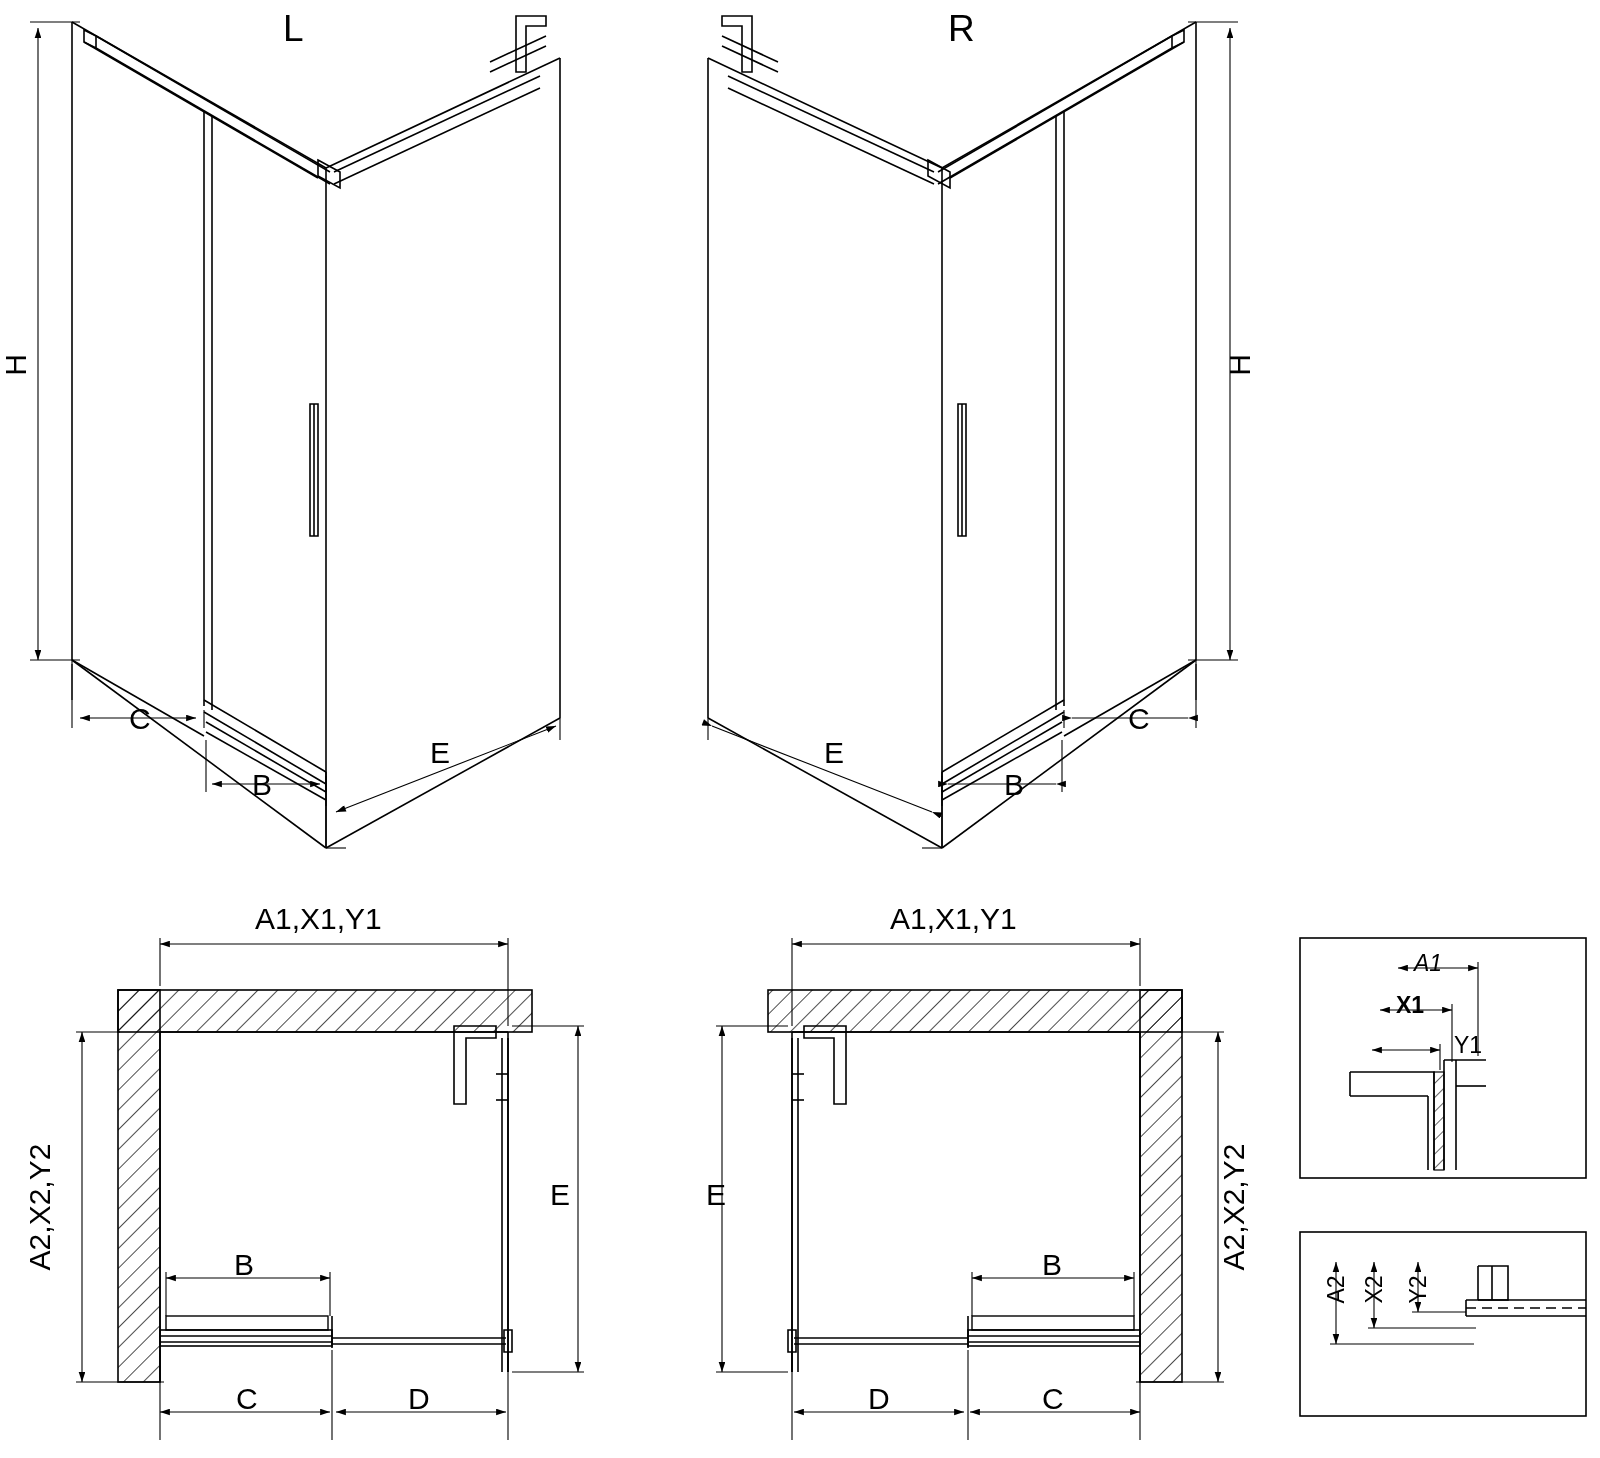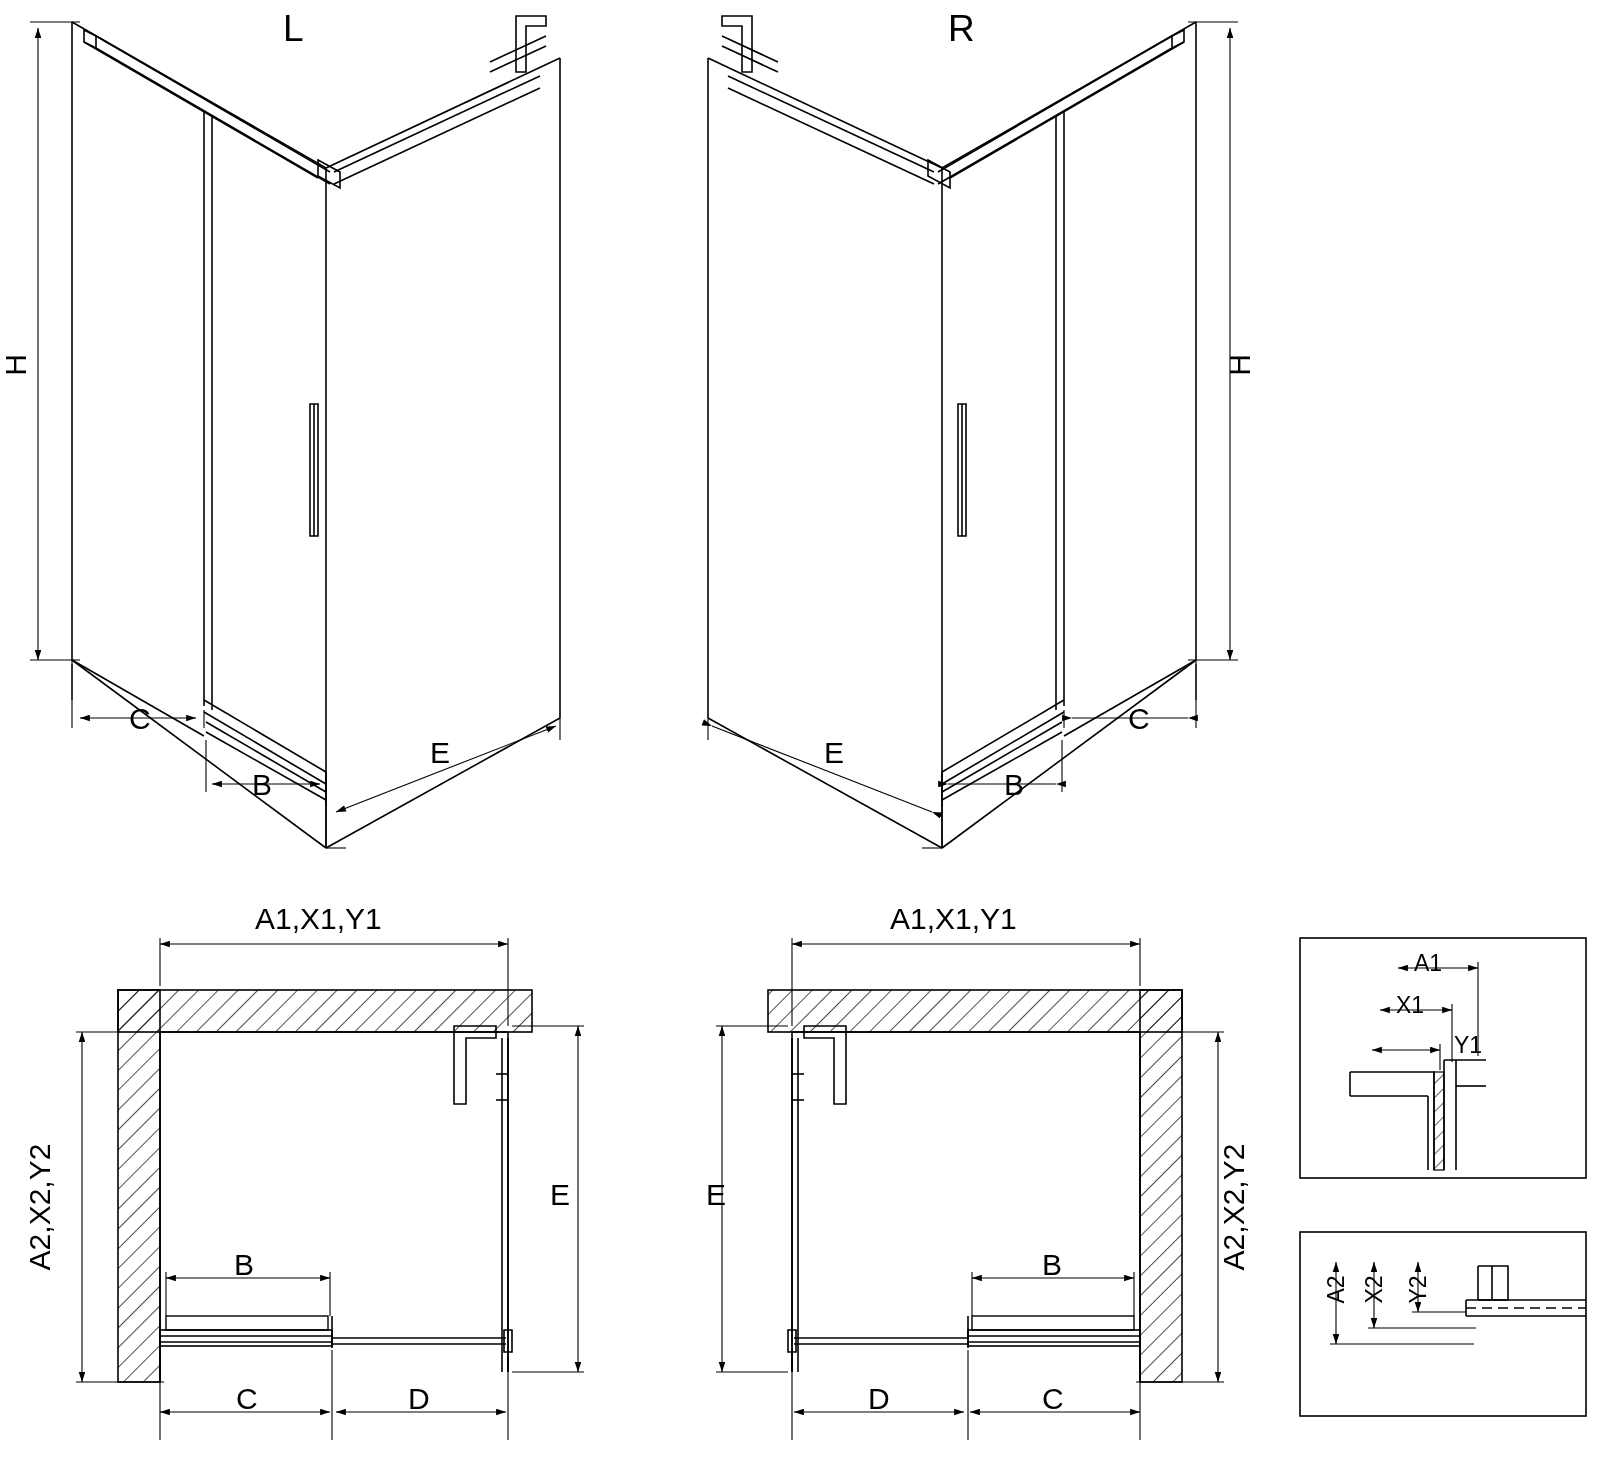--- a/index.html
+++ b/index.html
@@ -307,21 +307,21 @@
 <div class="lbl dim" style="left:236px;top:1382px;">C</div>
 <div class="lbl dim" style="left:408px;top:1382px;">D</div>
 
 <div class="lbl dim" style="left:890px;top:902px;">A1,X1,Y1</div>
 <div class="lbl dim rot90" style="left:1166px;top:1190px;width:136px;text-align:center;">A2,X2,Y2</div>
 <div class="lbl dim" style="left:706px;top:1178px;">E</div>
 <div class="lbl dim" style="left:1042px;top:1248px;">B</div>
 <div class="lbl dim" style="left:1042px;top:1382px;">C</div>
 <div class="lbl dim" style="left:868px;top:1382px;">D</div>
 
-<div class="lbl dimsm" style="left:1414px;top:950px;">A1</div>
-<div class="lbl dimsm" style="left:1396px;top:992px;">X1</div>
+<div class="lbl dimsm" style="left:1414px;top:950px;font-style:italic;">A1</div>
+<div class="lbl dimsm" style="left:1396px;top:992px;font-weight:bold;">X1</div>
 <div class="lbl dimsm" style="left:1454px;top:1032px;">Y1</div>
 
 <div class="lbl dimsm rot90" style="left:1306px;top:1276px;width:60px;text-align:center;">A2</div>
 <div class="lbl dimsm rot90" style="left:1344px;top:1276px;width:60px;text-align:center;">X2</div>
 <div class="lbl dimsm rot90" style="left:1388px;top:1276px;width:60px;text-align:center;">Y2</div>
 
 </div>
 
 </body></html>

